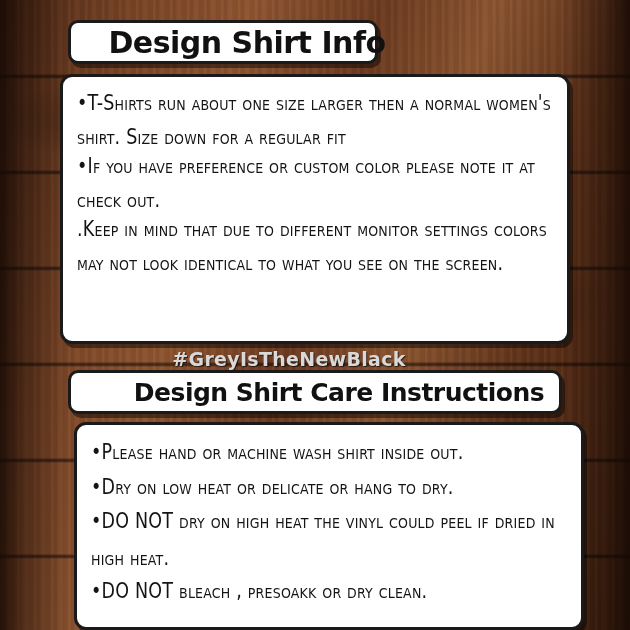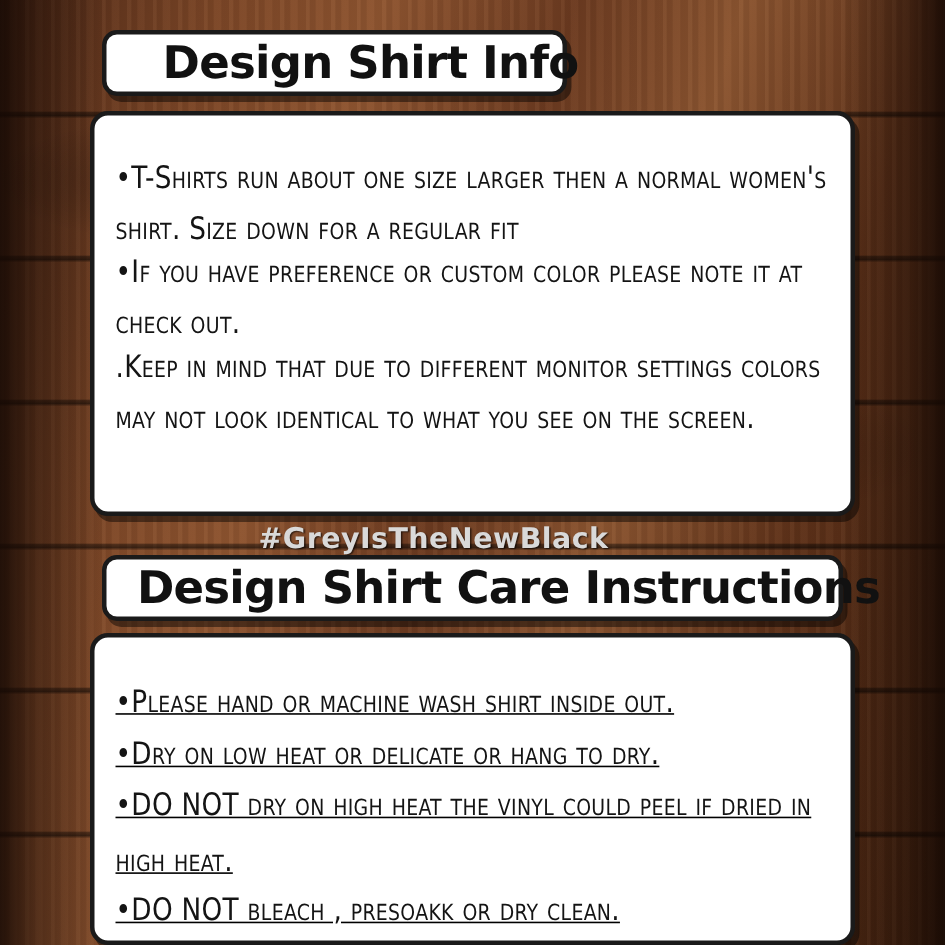--- a/index.html
+++ b/index.html
@@ -96,46 +96,45 @@
     height: 44px;
   }
   #title-info .title-text { font-size: 30px; }
 
   #title-care {
     left: 68px;
     top: 370px;
     width: 494px;
     height: 44px;
   }
-  #title-care .title-text { font-size: 30px; }
+  #title-care .title-text { font-size: 25px; }
 
   
   .panel {
     position: absolute;
     background: #ffffff;
     border: 3px solid #1a1a1a;
     border-radius: 12px;
     box-sizing: border-box;
-    padding: 25px 14px 8px 14px;
+    padding: 10px 14px 8px 14px;
     box-shadow: 3px 4px 0 rgba(0,0,0,0.45);
   }
 
   #panel-info {
     left: 60px;
     top: 74px;
     width: 510px;
     height: 270px;
   }
 
   #panel-care {
-    left: 60px;
+    left: 74px;
     top: 422px;
     width: 510px;
     height: 208px;
-    text-decoration: underline;
   }
 
   .panel p {
     margin: 0;
     font-family: "DejaVu Sans Condensed", "DejaVu Sans", sans-serif;
     font-size: 19.5px;
     line-height: 1.62;
     color: #141414;
     font-variant: small-caps;
     letter-spacing: 0.2px;

